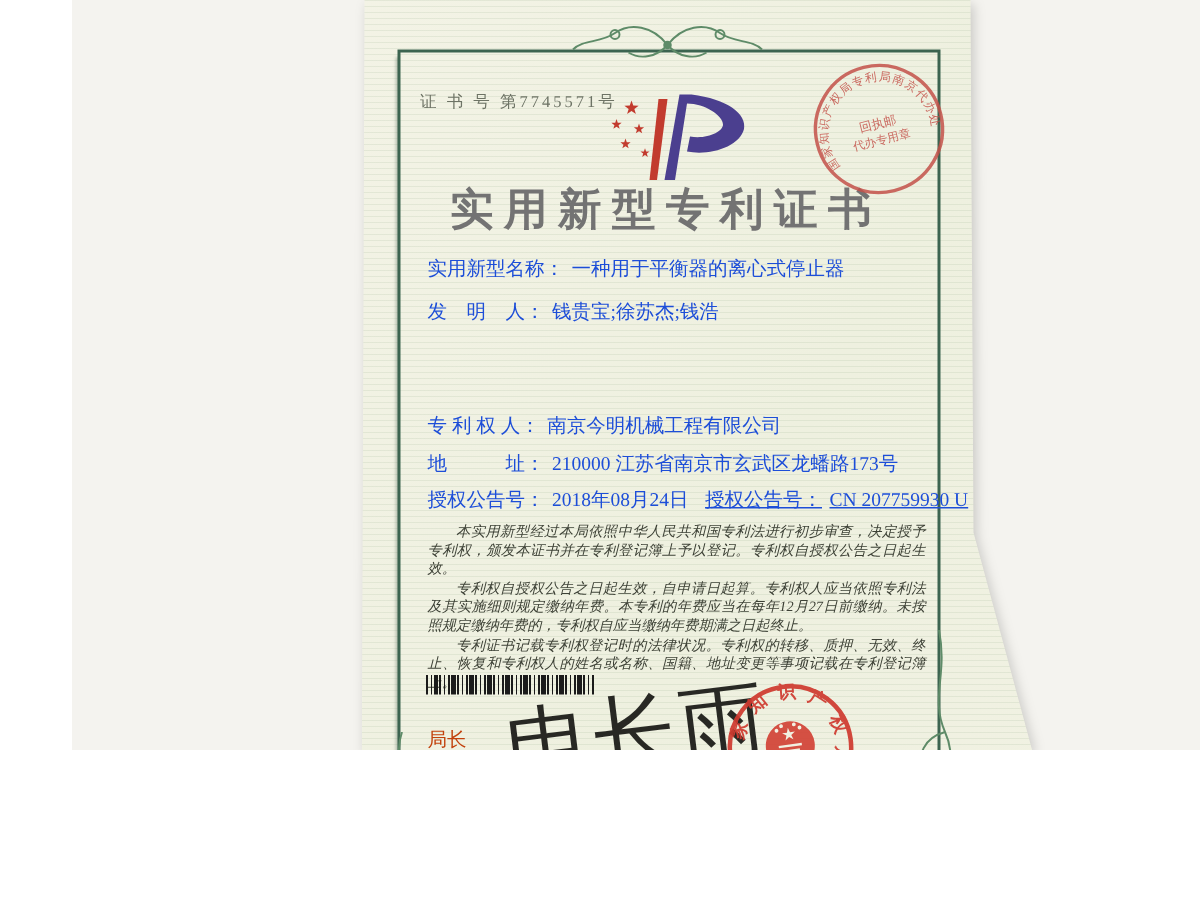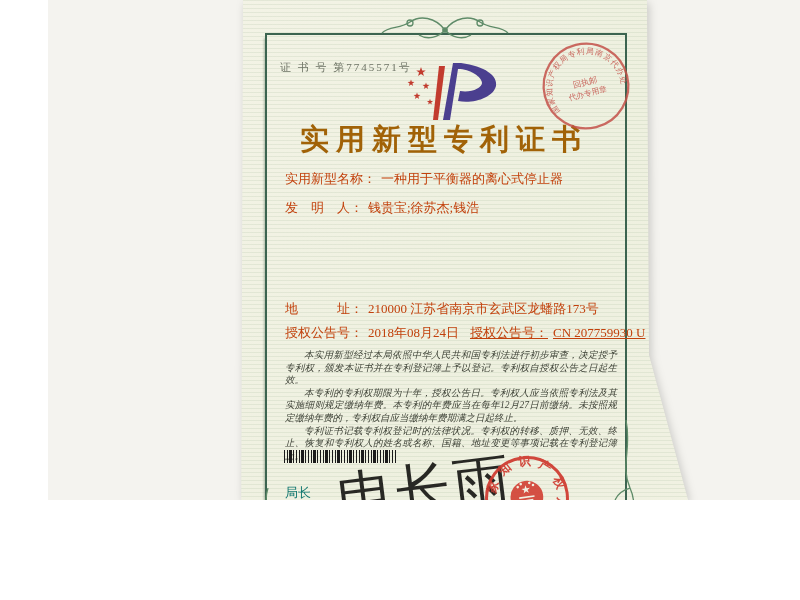--- a/index.html
+++ b/index.html
@@ -19,38 +19,38 @@
     border:2px solid #3c6450;box-shadow:-3px 3px 2px -2px rgba(50,80,60,.35);}
 
   .orn{position:absolute;}
   .orn-top{left:330px;top:12px;}
   .orn-bl{left:196px;top:488px;}
   .orn-br{left:520px;top:420px;}
 
   .cert-no{position:absolute;left:232px;top:60px;font-size:11px;letter-spacing:2px;color:#6d7365;}
   .logo{position:absolute;left:352px;top:60px;}
   .title{position:absolute;left:217px;top:120px;width:358px;text-align:center;
-    font-size:29px;font-weight:bold;letter-spacing:7px;color:#a16207;}
+    font-size:29px;font-weight:bold;letter-spacing:7px;color:#737373;}
 
-  .field{position:absolute;left:237px;font-size:13px;color:#c2410c;white-space:pre;}
+  .field{position:absolute;left:237px;font-size:13px;color:#1d4ed8;white-space:pre;}
   .field .lbl{margin-right:5px;}
   .f0{top:170px}.f1{top:199px}.f2{top:224px}.f3{top:249px}
   .f4{top:275px}.f5{top:300px}.f6{top:324px}
   .f7{top:324px;left:422px;text-decoration:underline;}
 
   .paras{position:absolute;left:237px;top:349px;width:332px;color:#3d4136;
     font-size:9.5px;line-height:12.6px;text-align:justify;font-style:italic;}
   .paras p{margin:0;text-indent:19px;}
 
   .barcode{position:absolute;left:236px;top:450px;width:112px;height:13px;
     background:repeating-linear-gradient(90deg,#1b1b1b 0 1px,transparent 1px 3px,
       #1b1b1b 3px 4px,transparent 4px 5px,#1b1b1b 5px 8px,transparent 8px 9px,
       #1b1b1b 9px 10px,transparent 10px 12px);}
 
-  .sig-title{position:absolute;left:237px;top:484px;font-size:13px;color:#0f766e;}
+  .sig-title{position:absolute;left:237px;top:484px;font-size:13px;color:#c2410c;}
   .sig-name{position:absolute;left:237px;top:506px;font-size:13px;color:#33362e;}
   .autograph{position:absolute;left:290px;top:452px;font-size:56px;color:#181815;
     transform:rotate(-7deg);letter-spacing:2px;opacity:.92;}
 
   .footer{position:absolute;left:275px;top:548px;width:200px;text-align:left;
     font-size:15px;letter-spacing:1px;color:#4a4e42;}
 
   .seal-receipt{position:absolute;left:492px;top:40px;transform:rotate(-14deg);opacity:.85;}
   .seal-official{position:absolute;left:436px;top:455px;transform:rotate(-8deg);opacity:.93;}
   .seal-date{position:absolute;left:424px;top:514px;width:150px;font-size:11px;
@@ -115,27 +115,28 @@
       <use href="#star" transform="translate(25,26) scale(3.6)"></use>
       <use href="#star" transform="translate(16,36) scale(3.6)"></use>
       <use href="#star" transform="translate(29,42) scale(3.2)"></use>
     </g>
   </svg>
 
   <div class="title">实用新型专利证书</div>
 
   <div class="field f0"><span class="lbl">实用新型名称：</span><span class="val">一种用于平衡器的离心式停止器</span></div>
   <div class="field f1"><span class="lbl">发　明　人：</span><span class="val">钱贵宝;徐苏杰;钱浩</span></div>
+  <div class="field f4"><span class="lbl">专 利 权 人：</span><span class="val">南京今明机械工程有限公司</span></div>
   <div class="field f5"><span class="lbl">地　　　址：</span><span class="val">210000 江苏省南京市玄武区龙蟠路173号</span></div>
   <div class="field f6"><span class="lbl">授权公告号：</span><span class="val">2018年08月24日</span></div>
   <div class="field f7"><span class="lbl">授权公告号：</span><span class="val">CN 207759930 U</span></div>
 
   <div class="paras">
     <p>本实用新型经过本局依照中华人民共和国专利法进行初步审查，决定授予专利权，颁发本证书并在专利登记簿上予以登记。专利权自授权公告之日起生效。</p>
-    <p>本专利的专利权期限为十年，授权公告日。专利权人应当依照专利法及其实施细则规定缴纳年费。本专利的年费应当在每年12月27日前缴纳。未按照规定缴纳年费的，专利权自应当缴纳年费期满之日起终止。</p>
+    <p>专利权自授权公告之日起生效，自申请日起算。专利权人应当依照专利法及其实施细则规定缴纳年费。本专利的年费应当在每年12月27日前缴纳。未按照规定缴纳年费的，专利权自应当缴纳年费期满之日起终止。</p>
     <p>专利证书记载专利权登记时的法律状况。专利权的转移、质押、无效、终止、恢复和专利权人的姓名或名称、国籍、地址变更等事项记载在专利登记簿上。</p>
   </div>
 
   <div class="barcode"></div>
 
   <div class="sig-title">局长</div>
   <div class="sig-name">申长雨</div>
   <div class="autograph">申长雨</div>
 
   <div class="footer">第1页(共1页)</div>

